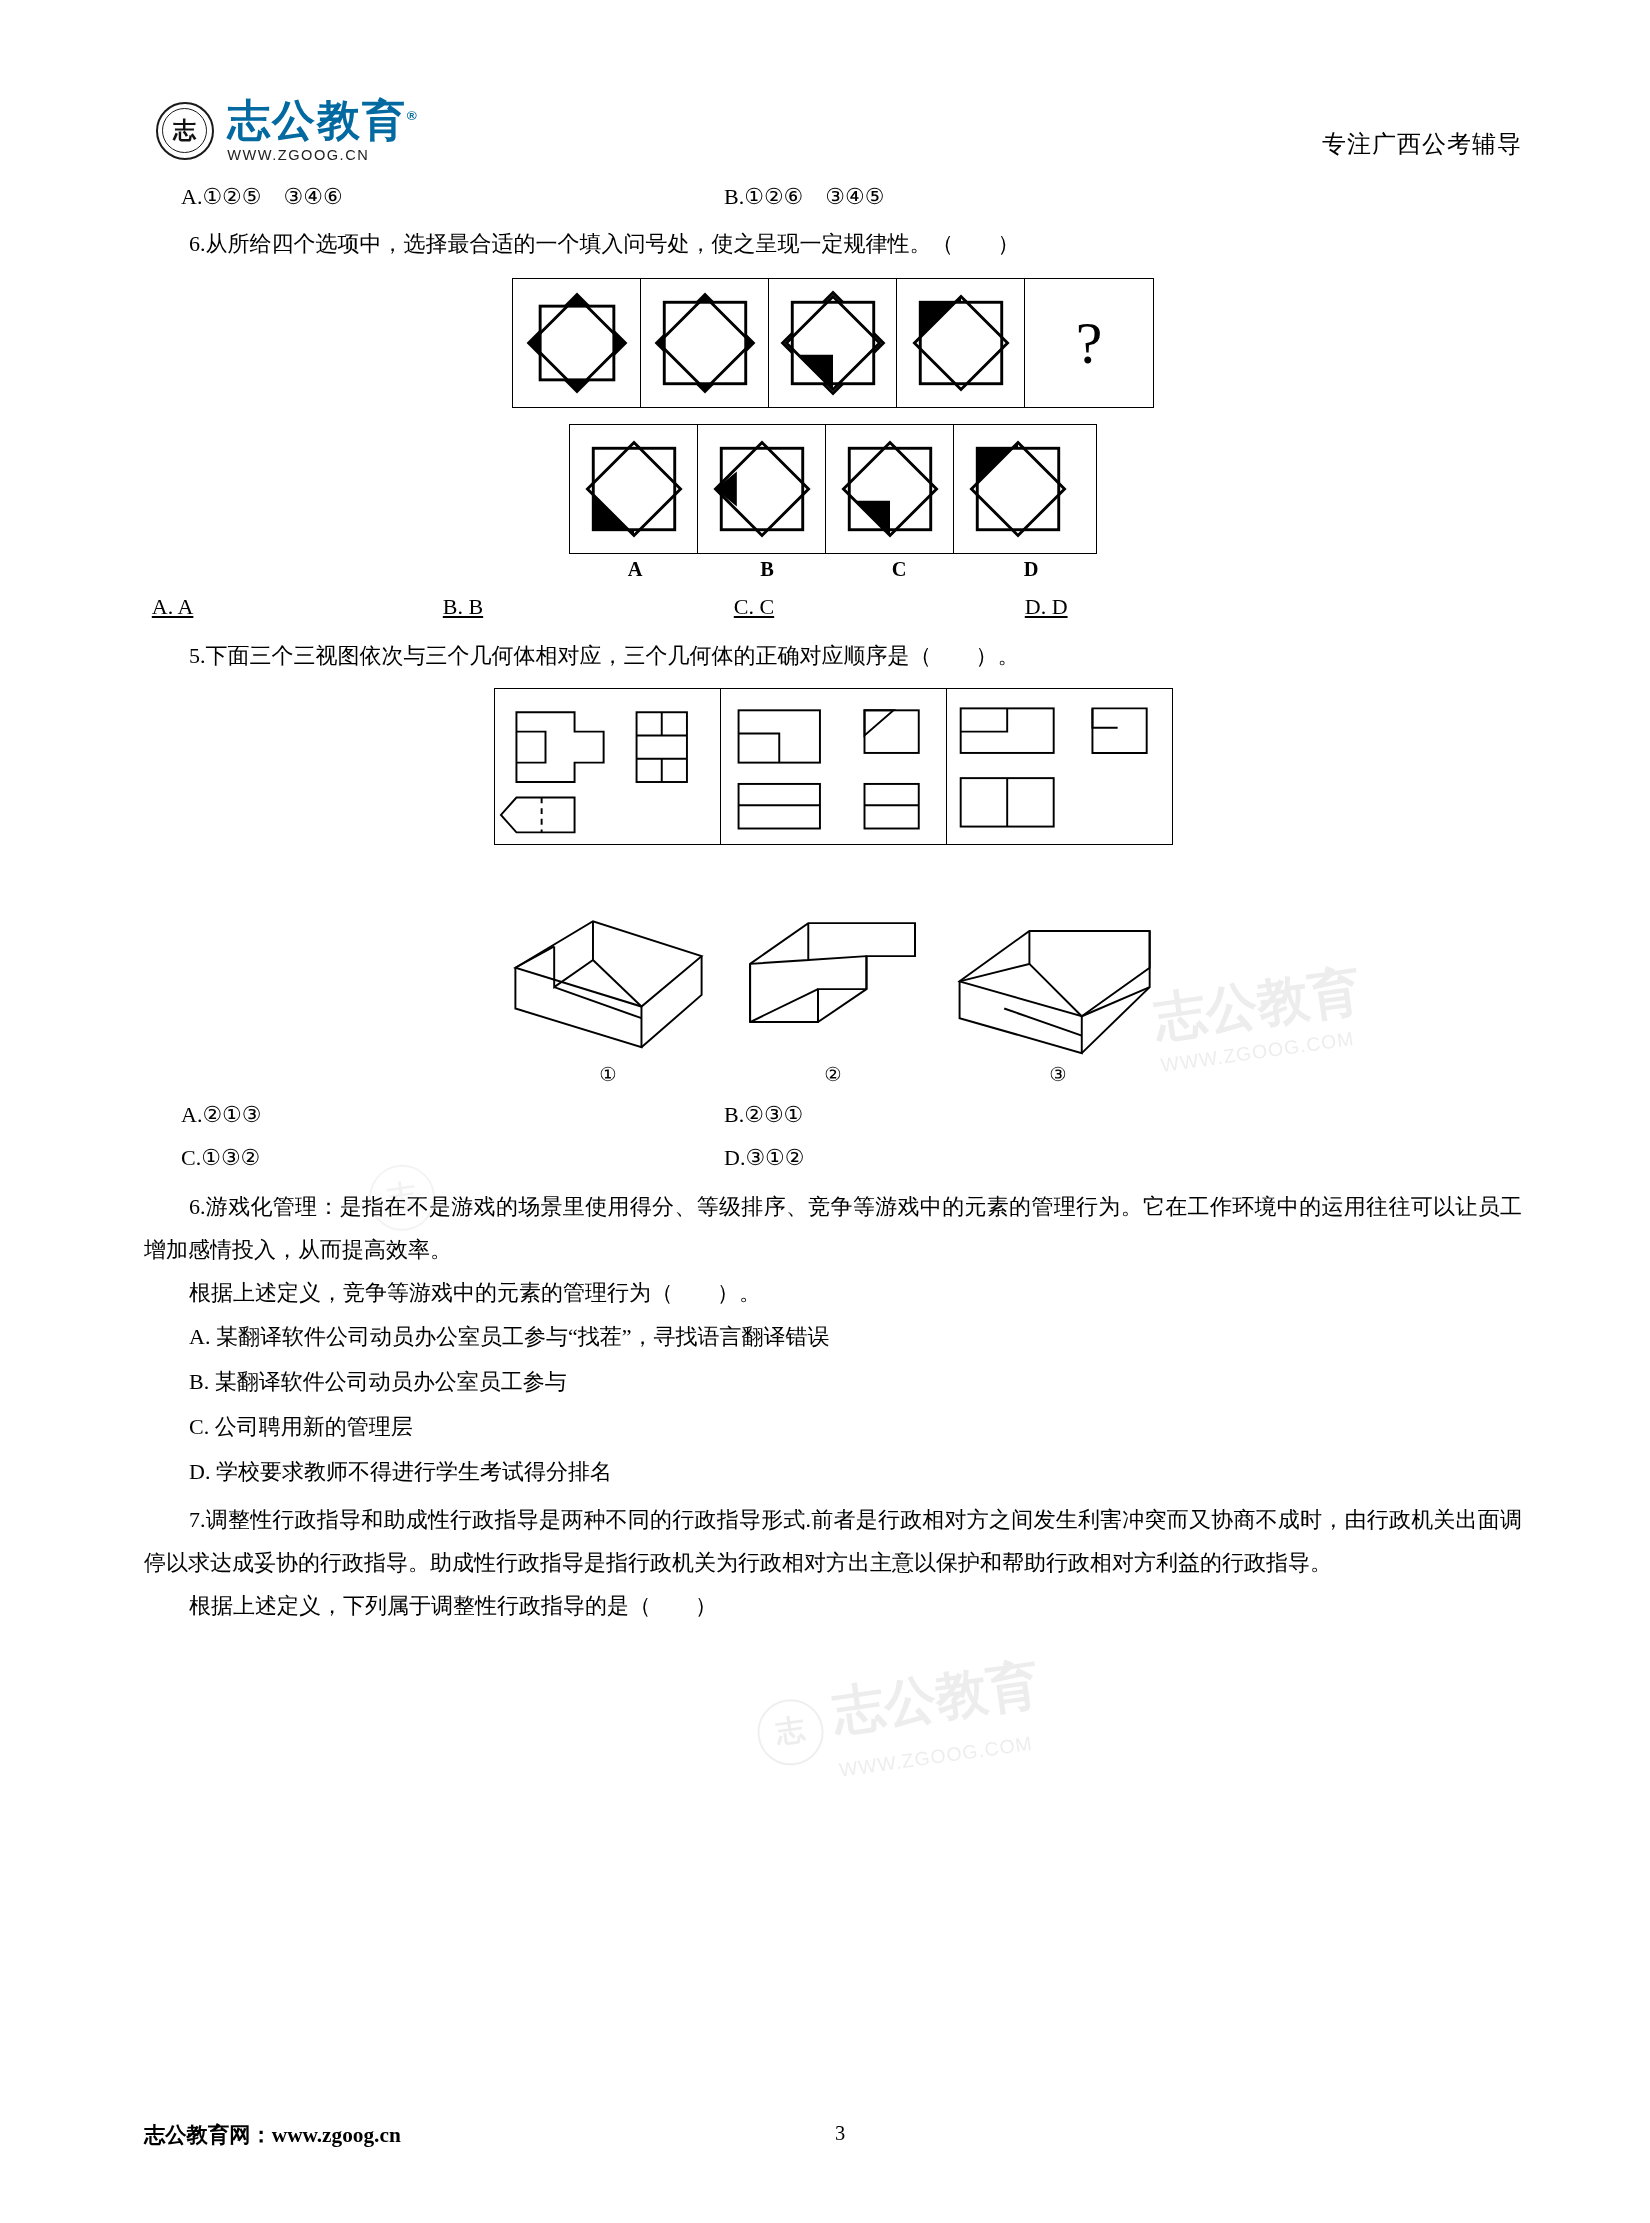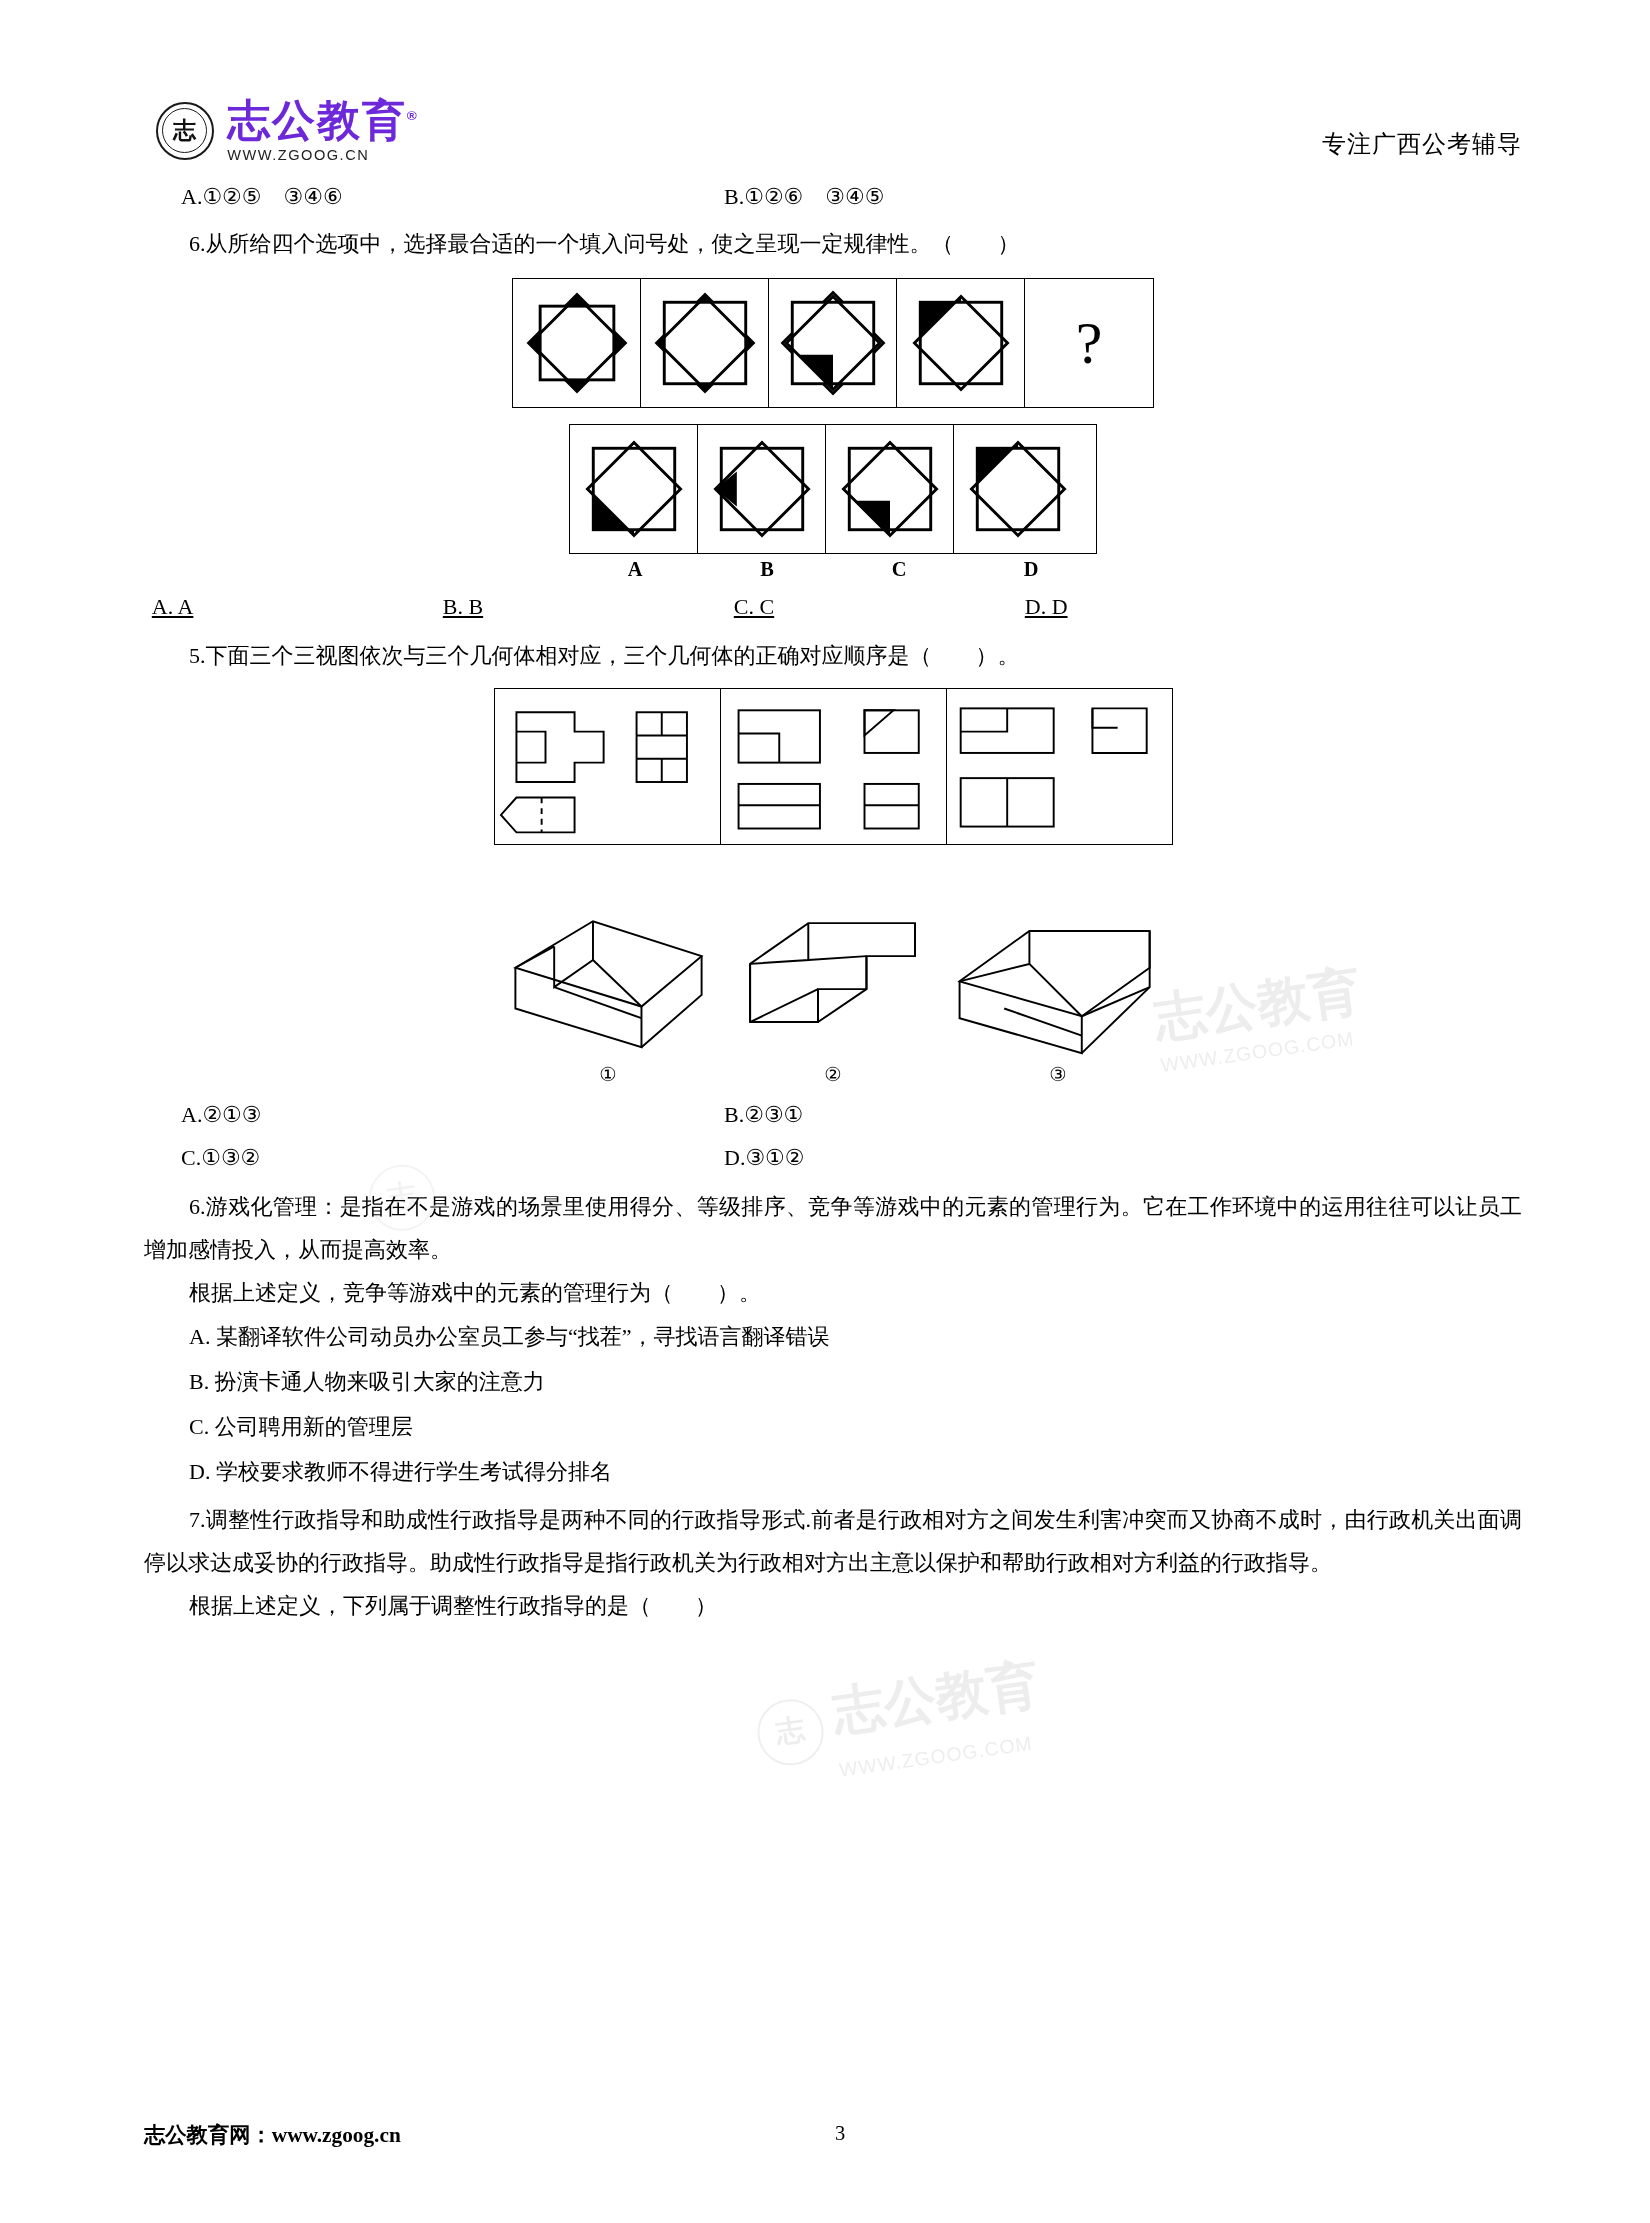--- a/index.html
+++ b/index.html
@@ -66,21 +66,21 @@
   }
   .logo-text {
     margin-left: 13.6px;
     line-height: 1;
   }
   .logo-title {
     font-family: "Liberation Sans", sans-serif;
     font-size: 43px;
     font-weight: bold;
     letter-spacing: 1.9px;
-    color: #6d28d9;
+    color: #0369a1;
   }
   .logo-title sup {
     font-size: 13.6px;
     vertical-align: super;
   }
   .logo-sub {
     font-family: "Liberation Sans", sans-serif;
     font-size: 14.6px;
     letter-spacing: 1.5px;
     margin-top: 5.8px;
@@ -440,21 +440,21 @@
     </div>
     <div class="opt2">
       <div>C.①③②</div>
       <div>D.③①②</div>
     </div>
 
     <div class="para indent" style="margin-top:5.8px">6.游戏化管理：是指在不是游戏的场景里使用得分、等级排序、竞争等游戏中的元素的管理行为。它在工作环境中的运用往往可以让员工增加感情投入，从而提高效率。</div>
     <div class="para indent">根据上述定义，竞争等游戏中的元素的管理行为（　　）。</div>
     <div class="choice-list">
       <div>A. 某翻译软件公司动员办公室员工参与“找茬”，寻找语言翻译错误</div>
-      <div>B. 扮演卡通人物来吸引大家的注意力</div>
+      <div>B. 某翻译软件公司动员办公室员工参与</div>
       <div>C. 公司聘用新的管理层</div>
       <div>D. 学校要求教师不得进行学生考试得分排名</div>
     </div>
 
     <div class="para indent" style="margin-top:3.9px">7.调整性行政指导和助成性行政指导是两种不同的行政指导形式.前者是行政相对方之间发生利害冲突而又协商不成时，由行政机关出面调停以求达成妥协的行政指导。助成性行政指导是指行政机关为行政相对方出主意以保护和帮助行政相对方利益的行政指导。</div>
     <div class="para indent">根据上述定义，下列属于调整性行政指导的是（　　）</div>
 
   </div>
 
   <div class="footer">

